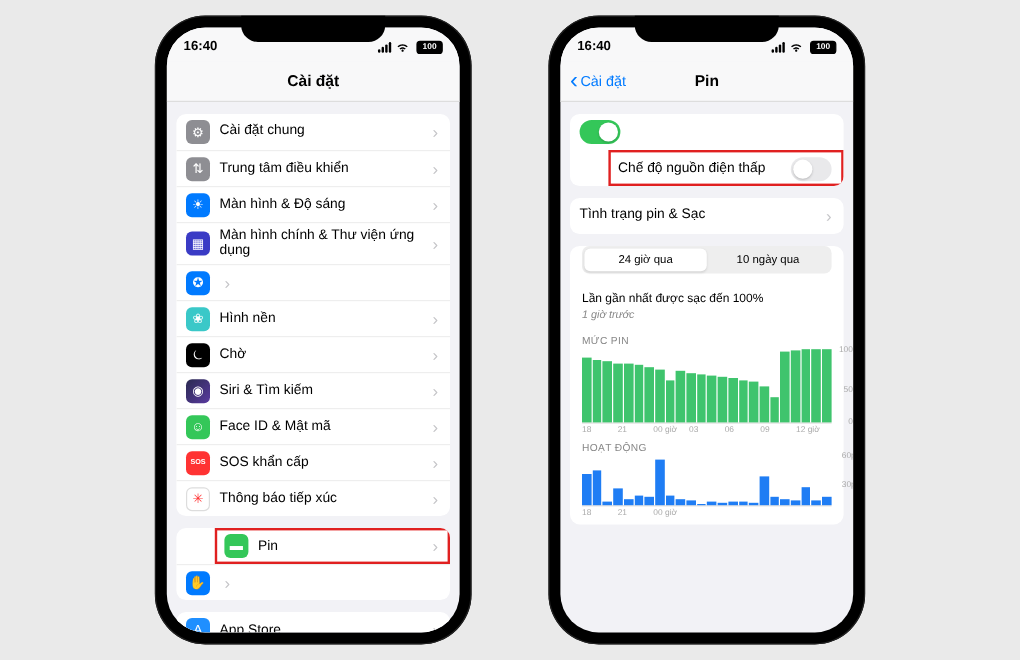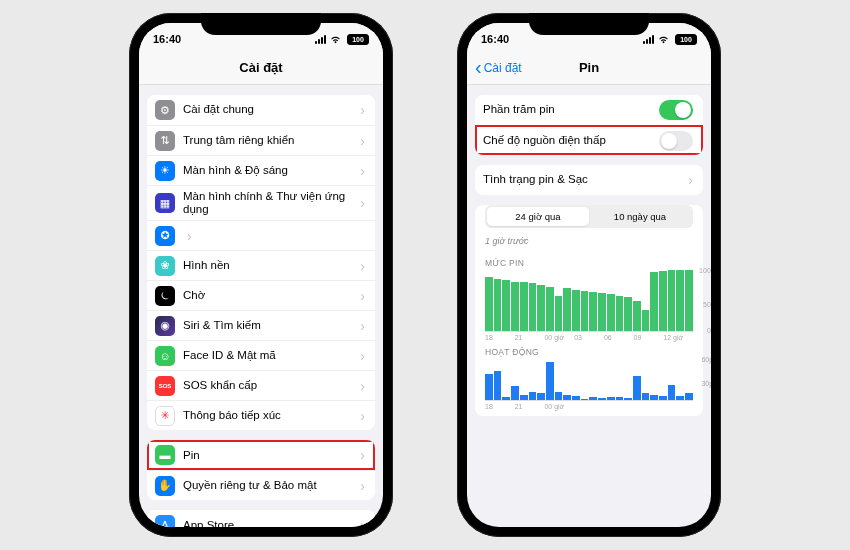--- a/index.html
+++ b/index.html
@@ -117,20 +117,21 @@
   }
   .row .label { flex:1; text-align:left; color:#000; line-height:1.15; }
   .chev {
     color:#c5c5c8;
     font-size: 14px;
     margin-left:4px;
   }
   .highlight {
     outline: 2.5px solid #e02020;
     outline-offset: -2px;
+    margin-left: 32px;
   }
   .toggle {
     width: 34px; height: 20px;
     border-radius: 10px;
     position:relative;
     flex-shrink:0;
   }
   .toggle::after {
     content:"";
     position:absolute;
@@ -232,21 +233,21 @@
     </div>
     <div class="content">
       <div class="group" id="group1">
           <div class="row">
             <span class="icon" style="background: rgb(142, 142, 147);">⚙</span>
             <span class="label">Cài đặt chung</span>
             <span class="chev">›</span>
           </div>
           <div class="row">
             <span class="icon" style="background: rgb(142, 142, 147);">⇅</span>
-            <span class="label">Trung tâm riêng khiển</span>
+            <span class="label">Trung tâm điều khiển</span>
             <span class="chev">›</span>
           </div>
           <div class="row">
             <span class="icon" style="background: rgb(0, 122, 255);">☀</span>
             <span class="label">Màn hình &amp; Độ sáng</span>
             <span class="chev">›</span>
           </div>
           <div class="row">
             <span class="icon" style="background: rgb(58, 59, 197);">▦</span>
             <span class="label">Màn hình chính &amp; Thư viện ứng dụng</span>
@@ -288,21 +289,20 @@
           </div>
         </div>
       <div class="group">
         <div class="row highlight">
           <span class="icon" style="background:#34c759">▬</span>
           <span class="label">Pin</span>
           <span class="chev">›</span>
         </div>
         <div class="row">
           <span class="icon" style="background:#007aff">✋</span>
-          <span class="label">Quyền riêng tư &amp; Bảo mật</span>
           <span class="chev">›</span>
         </div>
       </div>
       <div class="group">
         <div class="row">
           <span class="icon" style="background:#1f8fff">A</span>
           <span class="label">App Store</span>
           <span class="chev">›</span>
         </div>
       </div>
@@ -330,40 +330,40 @@
           </span>
       </span>
     </div>
     <div class="nav-bar">
       <span class="back-btn">Cài đặt</span>
       <span>Pin</span>
     </div>
     <div class="content">
       <div class="group" style="margin-top:10px">
         <div class="row">
-          <span class="label">Phần trăm pin</span>
           <span class="toggle on"></span>
         </div>
         <div class="row highlight">
           <span class="label">Chế độ nguồn điện thấp</span>
           <span class="toggle off"></span>
         </div>
       </div>
       <div class="group">
         <div class="row">
           <span class="label">Tình trạng pin &amp; Sạc</span>
           <span class="chev">›</span>
         </div>
       </div>
 
       <div class="card">
         <div class="seg">
           <div class="sbtn active">24 giờ qua</div>
           <div class="sbtn">10 ngày qua</div>
         </div>
+        <div class="charge-info">Lần gần nhất được sạc đến 100%</div>
         <div class="charge-sub">1 giờ trước</div>
 
         <div class="chart-label">MỨC PIN</div>
         <div class="chart green" id="chart1">
           <span class="y100">100%</span>
           <span class="y50">50%</span>
           <span class="y0">0%</span>
         <div class="bar" style="height: 88%;"></div>
             <div class="bar" style="height: 85%;"></div>
             <div class="bar" style="height: 83%;"></div>

